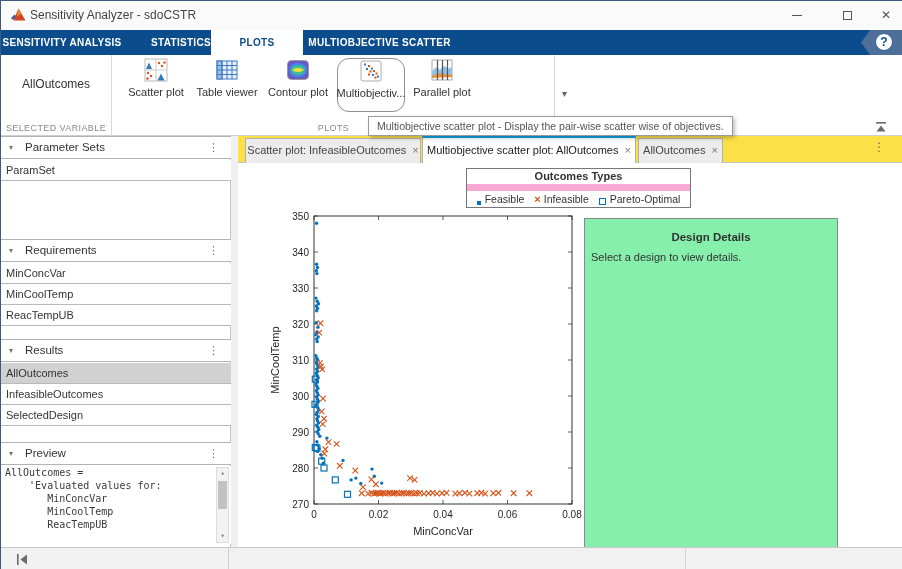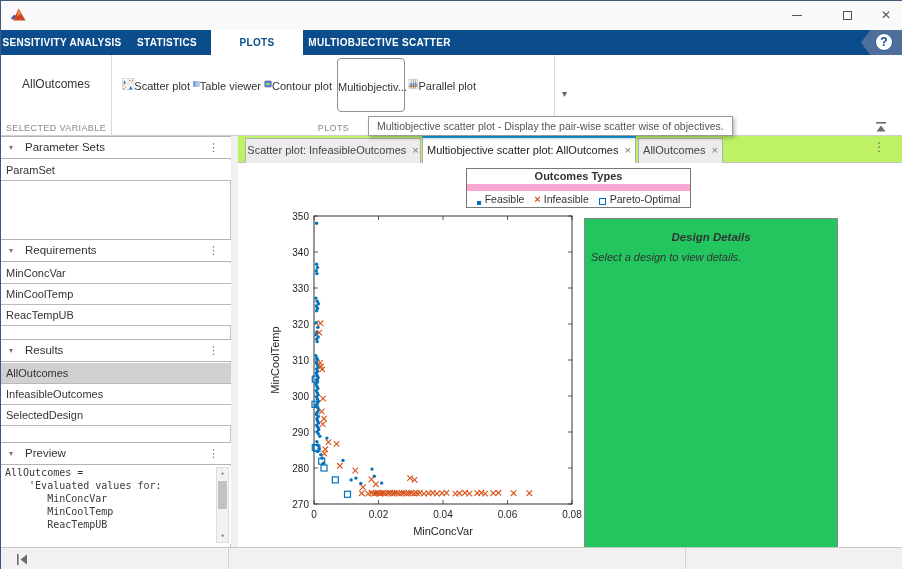--- a/index.html
+++ b/index.html
@@ -19,23 +19,23 @@
   .rtab { position:absolute; top:0; height:25px; line-height:25px; text-align:center; font-size:10px; font-weight:700; letter-spacing:.3px; color:#fff; cursor:default; }
   .rtab.active { background:#fff; color:#0b4d8c; }
   .help-wrap { position:absolute; right:0; top:0; width:42px; height:25px; background:#4d6f99; clip-path:polygon(0 50%, 22% 0, 100% 0, 100% 100%, 22% 100%); }
   .help-circle { position:absolute; right:10px; top:3px; width:18px; height:18px; border-radius:50%; background:#fff; border:1px solid #2c5f94; text-align:center; line-height:17px; font-size:12px; font-weight:700; color:#0b4d8c; }
 
   
   .toolstrip { position:absolute; left:0; top:54px; width:902px; height:81px; background:#fff; border-bottom:1px solid #cfcfcf; }
   .ts-divider { position:absolute; top:0; width:1px; height:81px; background:#d8d8d8; }
   .sec-label { position:absolute; bottom:2px; font-size:9px; color:#8a8a8a; letter-spacing:.4px; text-align:center; }
   .sel-var { position:absolute; left:0; top:22px; width:110px; text-align:center; font-size:12px; color:#333; }
-  .gbtn { position:absolute; top:3px; width:68px; height:52px; display:flex; flex-direction:row; align-items:center; }
+  .gbtn { position:absolute; top:3px; width:68px; height:52px; display:flex; flex-direction:column; align-items:center; }
   .gbtn .glabel { font-size:11px; color:#333; margin-top:4px; white-space:nowrap; }
-  .gbtn.selected { border:1px solid #8f8f8f; border-radius:4px; height:54px; background:#fff; }
+  .gbtn.selected { border:1px solid #8f8f8f; border-radius:12px; height:54px; background:#fff; }
   .gallery-dd { position:absolute; left:553px; top:0; width:20px; height:81px; border-left:1px solid #d8d8d8; text-align:center; line-height:78px; color:#666; font-size:10px; }
   .ribbon-collapse { position:absolute; right:14px; bottom:2px; width:16px; height:11px; }
 
   
   .tooltip { position:absolute; left:367px; top:115px; z-index:60; background:#fff; border:1px solid #9a9a9a; box-shadow:2px 2px 4px rgba(0,0,0,.25); font-size:10.5px; color:#555; padding:3px 8px; white-space:nowrap; }
 
   
   .sidebar { position:absolute; left:0; top:135px; width:230px; height:411px; background:#fff; border-right:1px solid #c5c5c5; }
   .p-header { position:absolute; left:0; width:230px; height:23px; border-top:1px solid #b3b3b3; border-bottom:1px solid #b3b3b3; background:#fff; font-size:11.5px; color:#333; line-height:21px; }
   .p-header .tri { position:absolute; left:8px; top:0; font-size:8px; color:#777; line-height:21px; }
@@ -43,40 +43,40 @@
   .p-header .kebab { position:absolute; right:12px; top:0; color:#666; font-size:11px; line-height:21px; }
   .p-item { position:absolute; left:0; width:230px; height:21px; line-height:20px; font-size:11px; color:#333; padding-left:5px; border-bottom:1px solid #b9b9b9; background:#fff; }
   .p-item.selected { background:#d1d1d1; }
   .preview-box { position:absolute; left:0; width:230px; background:#fff; font-family:"DejaVu Sans Mono",monospace; font-size:10px; color:#3a3a3a; }
   .preview-line { white-space:pre; line-height:13px; padding-left:4px; }
   .pv-scroll { position:absolute; right:2px; top:0; width:13px; background:#f2f2f2; border:1px solid #ddd; }
   .pv-arrow { position:absolute; left:0; width:11px; height:11px; text-align:center; line-height:10px; font-size:7px; color:#777; }
   .pv-thumb { position:absolute; left:1px; width:9px; background:#c2c2c2; }
 
   
-  .doc-tabbar { position:absolute; left:237px; top:135px; width:665px; height:27px; background:#bef264; border-bottom:1px solid #c5c5c5; }
+  .doc-tabbar { position:absolute; left:237px; top:135px; width:665px; height:27px; background:#fde047; border-bottom:1px solid #c5c5c5; }
   .dtab { position:absolute; font-size:11px; color:#444; background:#ececec; border:1px solid #b0b0b0; border-bottom:none; line-height:23px; text-align:center; white-space:nowrap; overflow:hidden; }
   .dtab.active { background:#fff; border-top:2px solid #0ea5e9; color:#222; line-height:24px; }
   .dtab .x { color:#777; margin-left:6px; font-size:11px; }
   .dt-kebab { position:absolute; right:18px; top:4px; color:#666; font-size:12px; }
 
   .main-content { position:absolute; left:237px; top:162px; width:665px; height:384px; background:#fff; }
 
   
   .legend { position:absolute; left:228px; top:5px; width:225px; border:1px solid #777; background:#fff; }
   .legend-title { font-size:11px; font-weight:700; color:#333; text-align:center; line-height:15px; border-bottom:7px solid #f9a8d4; }
   .legend-items { display:flex; justify-content:center; align-items:center; gap:10px; height:16px; font-size:10.5px; color:#333; }
   .lg-dot { display:inline-block; width:4px; height:4px; background:#0072BD; margin-right:4px; vertical-align:1px; }
   .lg-x { color:#D95319; font-weight:700; font-size:11px; margin-right:3px; }
   .lg-sq { display:inline-block; width:7px; height:7px; border:1.5px solid #0072BD; background:#fff; margin-right:4px; vertical-align:-1px; }
   .legend-item { display:flex; align-items:flex-end; }
 
   
   #plot-svg { position:absolute; left:31px; top:38px; }
-  .design-box { position:absolute; left:346px; top:55px; width:254px; height:332px; border:1px solid #888; background:#22c55e;font-style:italic; }
+  .design-box { position:absolute; left:346px; top:55px; width:254px; height:332px; border:1px solid #888; background:#86efac; }
   .design-title { font-size:11.5px; font-weight:700; color:#333; text-align:center; margin-top:12px; }
   .design-body { font-size:11px; color:#333; margin:8px 0 0 6px; }
 
   
   .statusbar { position:absolute; left:0; top:546px; width:902px; height:23px; background:#f1f1f1; border-top:1px solid #c8c8c8; }
   .sb-div { position:absolute; top:0; width:1px; height:22px; background:#d2d2d2; }
 
   svg text.tick { font-family:"Liberation Sans",sans-serif; font-size:10px; fill:#262626; }
   svg text.axlabel { font-family:"Liberation Sans",sans-serif; font-size:11px; fill:#262626; }
 </style>
@@ -84,28 +84,29 @@
 <body>
 
 <div id="app">
 
   <div class="titlebar">
     <svg style="position:absolute;left:9px;top:6px" width="17" height="17" viewBox="0 0 17 17">
       <polygon points="1,11 4.5,7.5 6.5,9.5 3,13" fill="#3b5aa9"></polygon>
       <polygon points="8.5,1.5 15.5,13.5 3.5,13.5" fill="#d0451f"></polygon>
       <polygon points="8.5,1.5 11.5,6.5 6.8,9.8" fill="#e8833a"></polygon>
     </svg>
+    <span class="title-text">Sensitivity Analyzer - sdoCSTR</span>
     <div class="win-ctrl" style="left:779px"><span class="min-bar"></span></div>
     <div class="win-ctrl" style="left:829px"><span class="max-box"></span></div>
     <div class="win-ctrl" style="left:868px"><span>✕</span></div>
   </div>
 
   <div class="ribbonbar">
     <div class="rtab" style="left:0;width:122px">SENSITIVITY ANALYSIS</div>
-    <div class="rtab" style="left:122px;width:88px">STATISTICS</div>
+    <div class="rtab" style="left:136px;width:88px">STATISTICS</div>
     <div class="rtab active" style="left:210px;width:92px">PLOTS</div>
     <div class="rtab" style="left:302px;width:153px">MULTIOBJECTIVE SCATTER PLOT</div>
     <div class="help-wrap">
       <div class="help-circle">?</div>
     </div>
   </div>
 
   <div class="toolstrip">
     <div class="sel-var">AllOutcomes</div>
     <div class="sec-label" style="left:0;width:110px">SELECTED VARIABLE</div>

